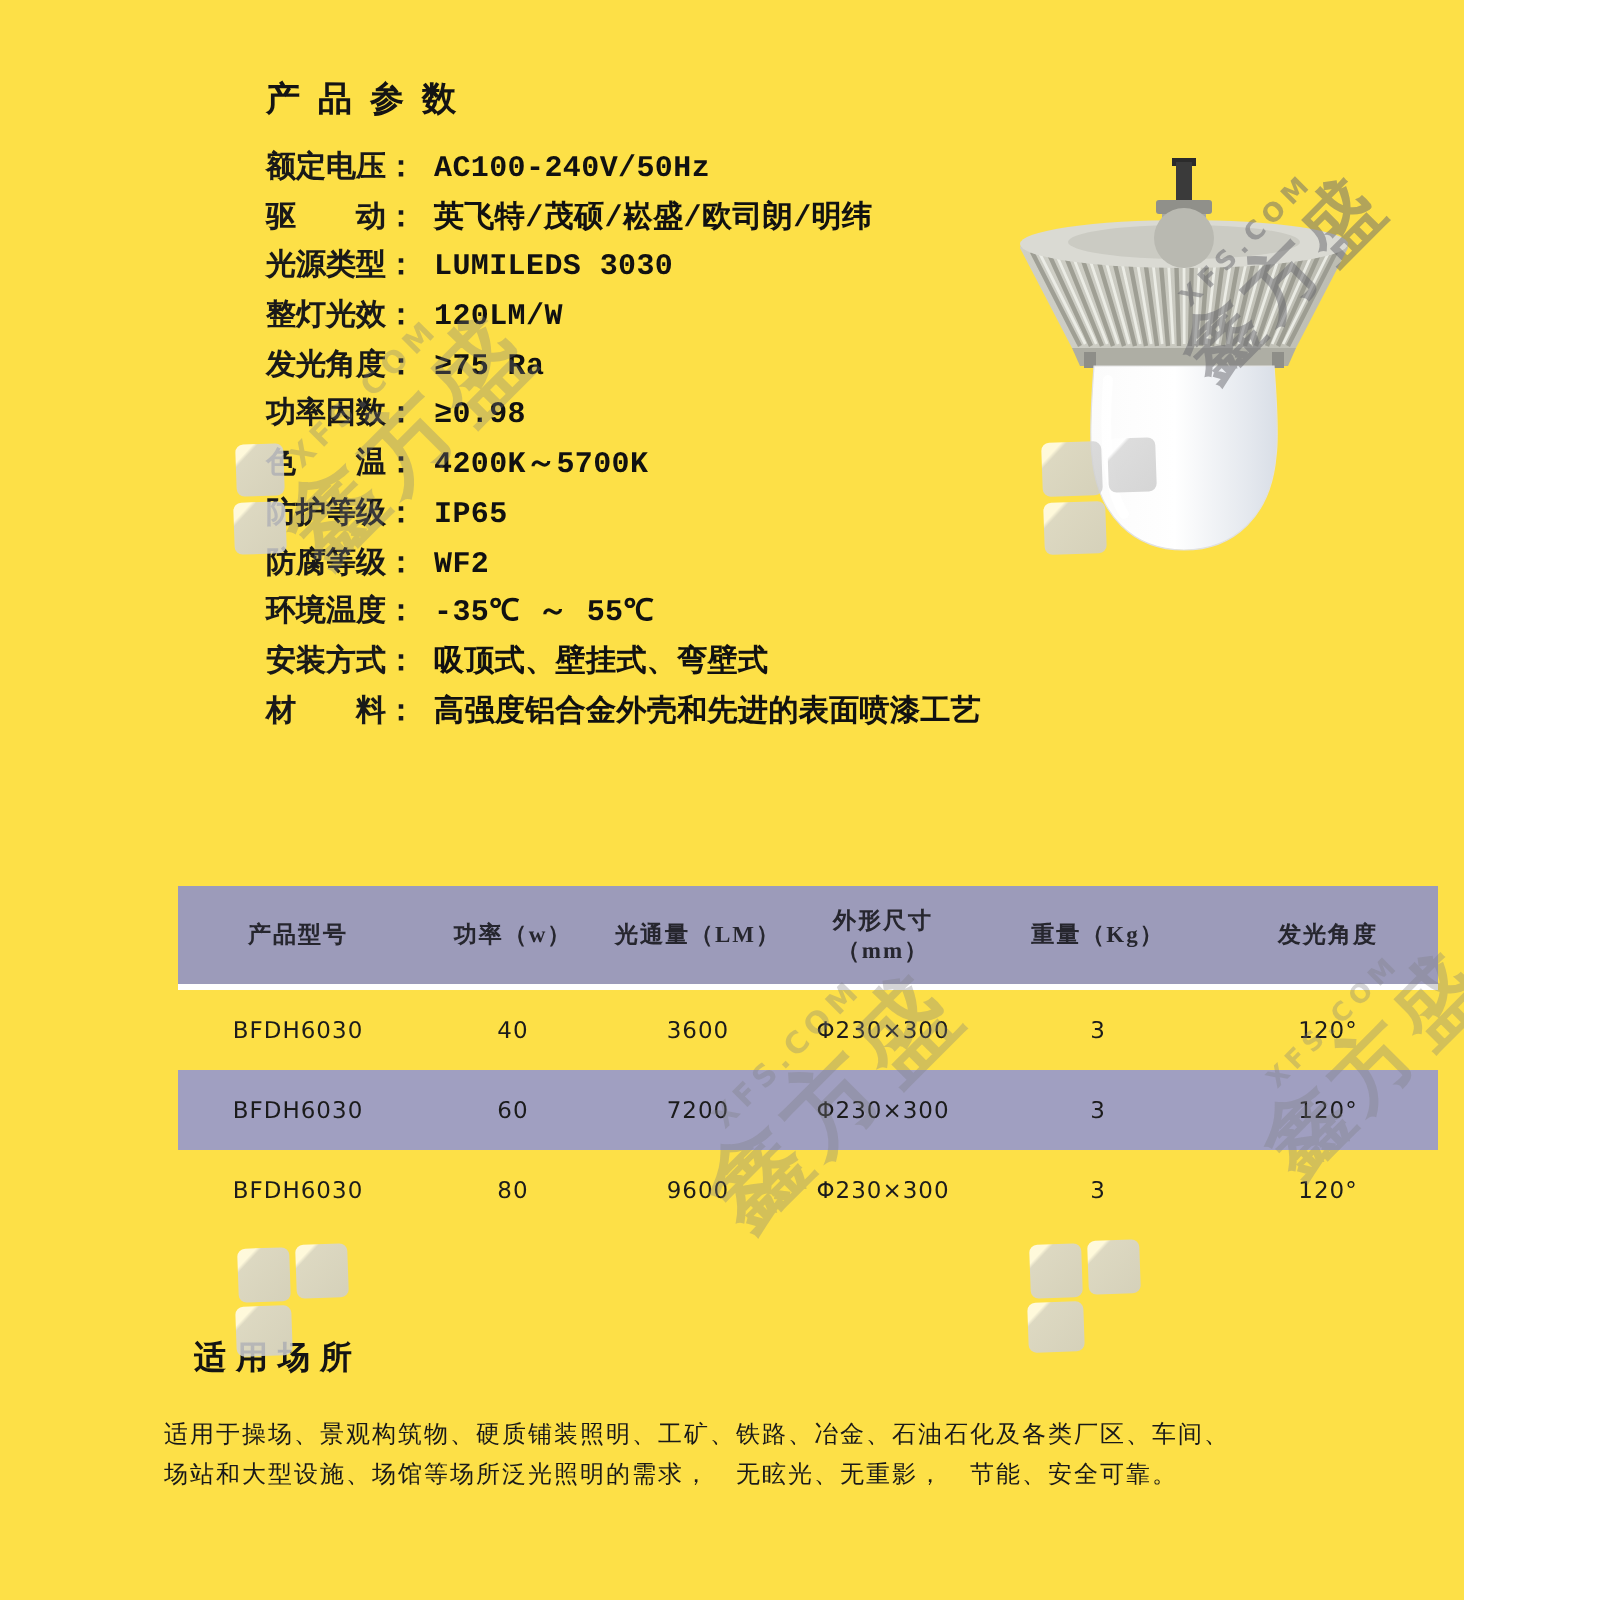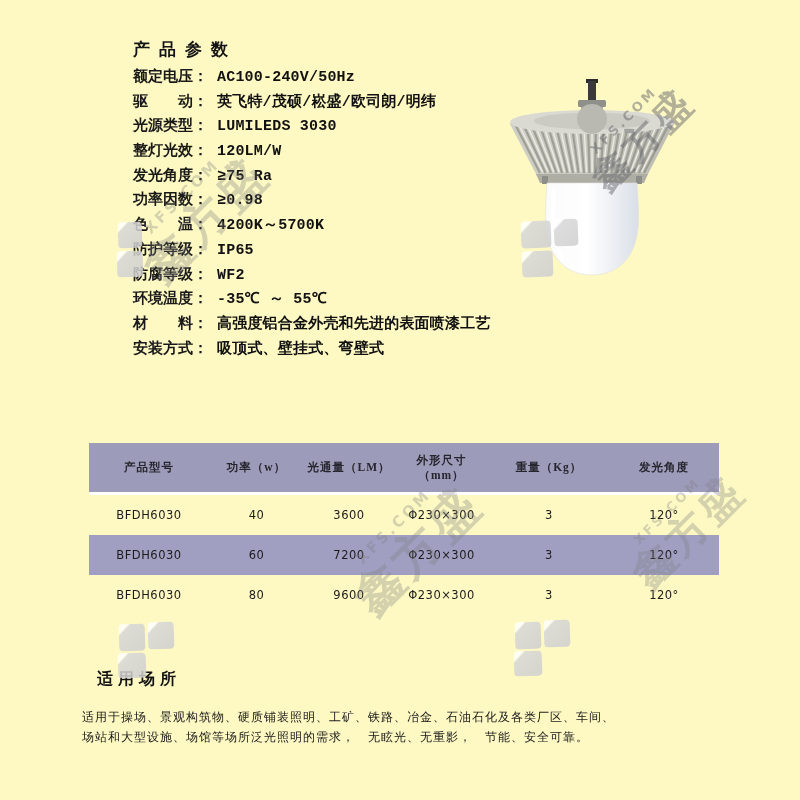--- a/index.html
+++ b/index.html
@@ -1,22 +1,22 @@
 <!DOCTYPE html>
 <html><head>
 <meta charset="utf-8">
 <style>
   html,body{margin:0;padding:0;background:#ffffff;}
-  .page{position:relative;width:800px;height:800px;background:#fef9c3;overflow:hidden;
+  .page{position:relative;width:732px;height:800px;background:#fde047;overflow:hidden;
         font-family:"Liberation Serif", serif;color:#1f1f1f;}
 
   
   .specs{position:absolute;left:133px;top:38px;width:420px;}
   .specs h2{margin:0 0 7px 0;font-size:17px;font-weight:700;letter-spacing:9px;color:#141414;}
-  .spec-line{height:24.7px;line-height:17px;white-space:nowrap;font-size:15px;}
+  .spec-line{height:24.7px;line-height:32px;white-space:nowrap;font-size:15px;}
   .spec-label{display:inline-block;width:84px;font-weight:600;color:#191919;}
   .spec-value{font-family:"Liberation Mono", monospace;font-size:15px;font-weight:700;
               letter-spacing:0.2px;color:#111;}
 
   
   .lamp{position:absolute;left:490px;top:75px;width:200px;height:250px;}
 
   
   table.spec-table{position:absolute;left:89px;top:443px;width:630px;border-collapse:separate;
                    border-spacing:0;table-layout:fixed;}
@@ -52,22 +52,22 @@
     <div class="spec-line"><span class="spec-label">额定电压：</span><span class="spec-value">AC100-240V/50Hz</span></div>
     <div class="spec-line"><span class="spec-label">驱　　动：</span><span class="spec-value">英飞特/茂硕/崧盛/欧司朗/明纬</span></div>
     <div class="spec-line"><span class="spec-label">光源类型：</span><span class="spec-value">LUMILEDS 3030</span></div>
     <div class="spec-line"><span class="spec-label">整灯光效：</span><span class="spec-value">120LM/W</span></div>
     <div class="spec-line"><span class="spec-label">发光角度：</span><span class="spec-value">≥75 Ra</span></div>
     <div class="spec-line"><span class="spec-label">功率因数：</span><span class="spec-value">≥0.98</span></div>
     <div class="spec-line"><span class="spec-label">色　　温：</span><span class="spec-value">4200K～5700K</span></div>
     <div class="spec-line"><span class="spec-label">防护等级：</span><span class="spec-value">IP65</span></div>
     <div class="spec-line"><span class="spec-label">防腐等级：</span><span class="spec-value">WF2</span></div>
     <div class="spec-line"><span class="spec-label">环境温度：</span><span class="spec-value">-35℃ ～ 55℃</span></div>
+    <div class="spec-line"><span class="spec-label">安装方式：</span><span class="spec-value">吸顶式、壁挂式、弯壁式</span></div>
     <div class="spec-line"><span class="spec-label">材　　料：</span><span class="spec-value">高强度铝合金外壳和先进的表面喷漆工艺</span></div>
-    <div class="spec-line"><span class="spec-label">安装方式：</span><span class="spec-value">吸顶式、壁挂式、弯壁式</span></div>
   </section>
 
   <div class="lamp">
     <svg width="200" height="250" viewBox="0 0 200 250" xmlns="http://www.w3.org/2000/svg">
       <defs>
         <linearGradient id="glassG" x1="0" y1="0" x2="1" y2="0">
           <stop offset="0" stop-color="#fbfbfb"></stop>
           <stop offset="0.45" stop-color="#ffffff"></stop>
           <stop offset="0.85" stop-color="#e4e8ee"></stop>
           <stop offset="1" stop-color="#d9dee7"></stop>

